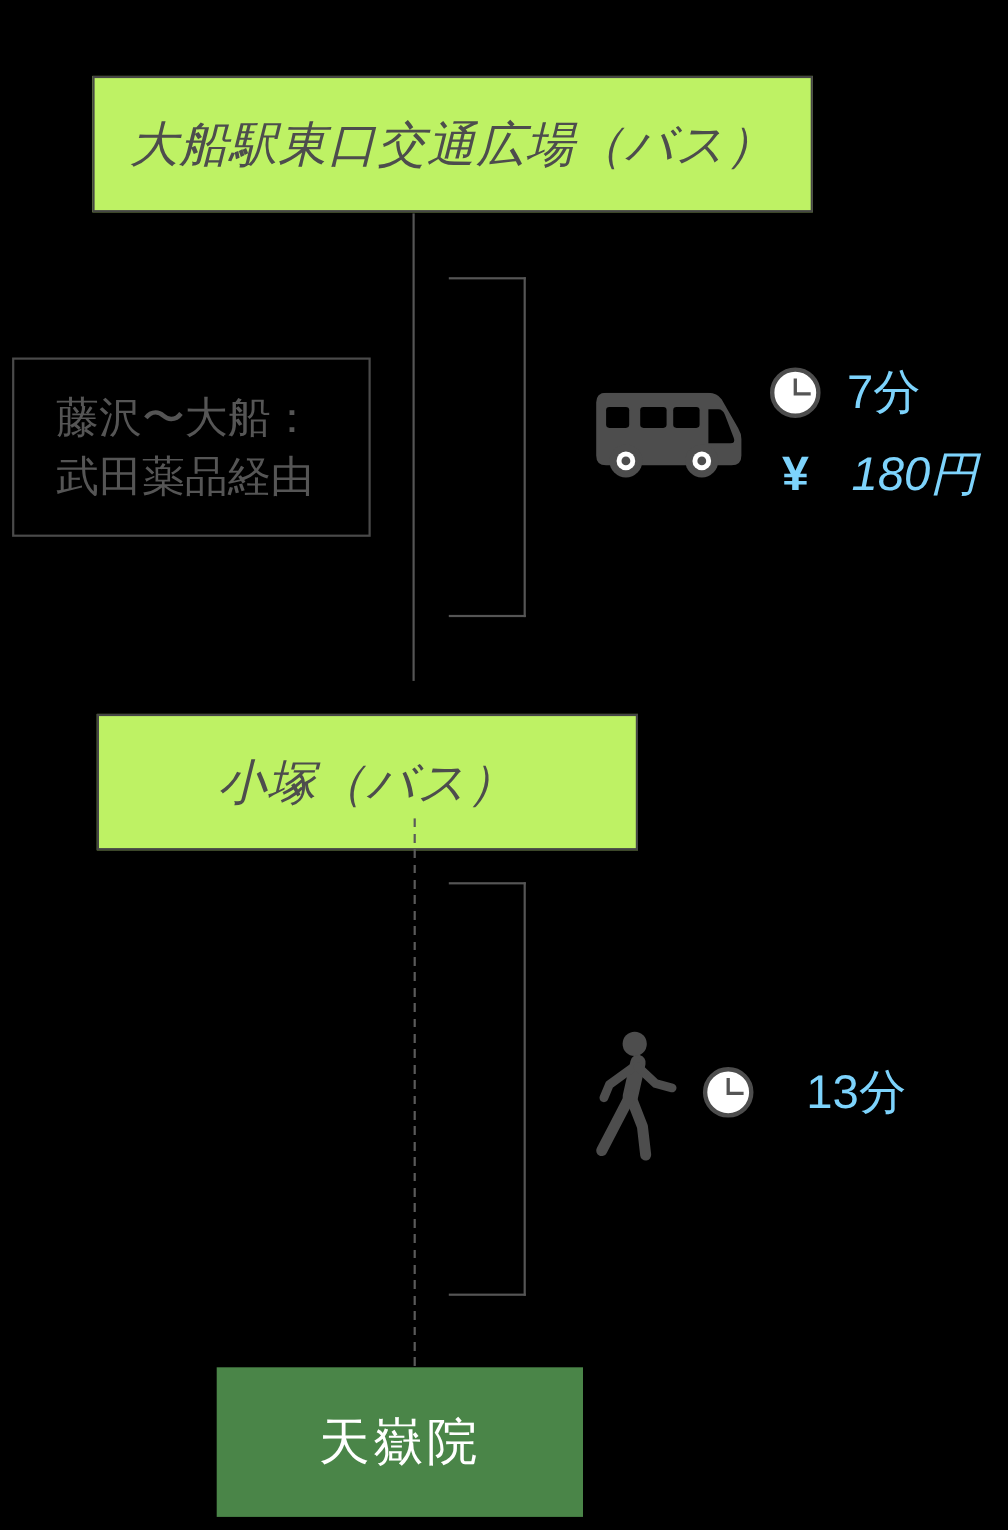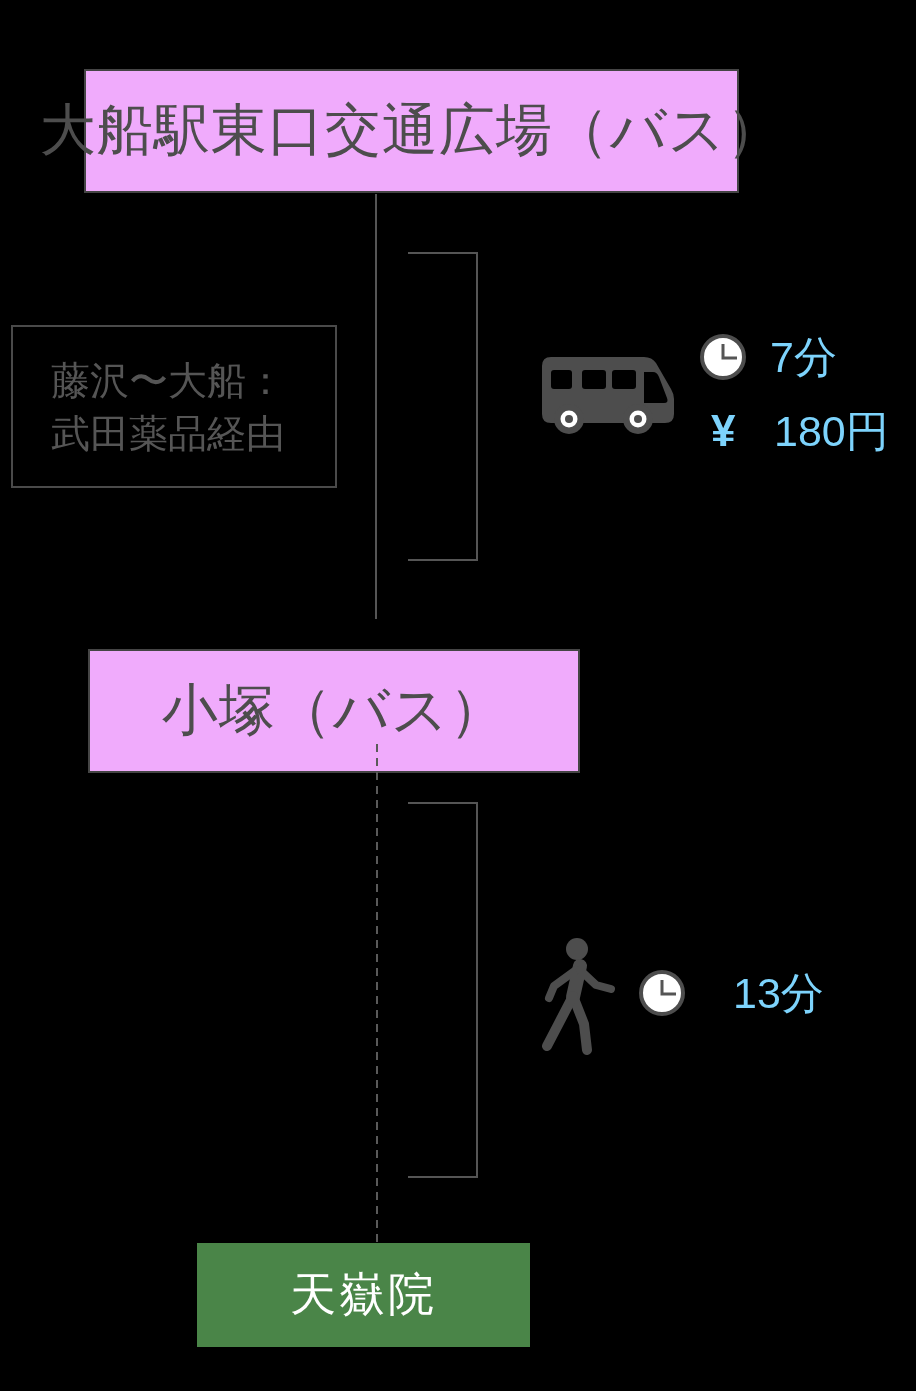--- a/index.html
+++ b/index.html
@@ -11,37 +11,38 @@
     width: 916px;
     height: 1391px;
     position: relative;
     overflow: hidden;
     font-family: "Liberation Sans", "DejaVu Sans", sans-serif;
   }
 
   
   .station-box {
     position: absolute;
-    background: #f0abfc;
+    background: #bef264;
     border: 2px solid #454545;
     box-sizing: border-box;
     display: flex;
     align-items: center;
     justify-content: center;
     color: #4d4d4d;
-    font-size: 56px;
+    font-size: 44px;
     letter-spacing: 1px;
     white-space: nowrap;
+    font-style: italic;
   }
   .station-box.origin { left: 84px; top: 69px;  width: 655px; height: 124px; }
   .station-box.via    { left: 88px; top: 649px; width: 492px; height: 124px; }
 
   .destination-box {
     position: absolute;
-    left: 197px; top: 1243px; width: 333px; height: 104px;
+    left: 197px; top: 1243px; width: 333px; height: 136px;
     background: #4a8548;
     display: flex;
     align-items: center;
     justify-content: center;
     color: #ffffff;
     font-size: 46px;
     letter-spacing: 3px;
   }
 
   
@@ -88,21 +89,21 @@
   
   .metric {
     position: absolute;
     color: #7dd3fc;
     font-size: 43px;
     line-height: 48px;
     white-space: nowrap;
   }
   .metric.bus-duration  { left: 770px; top: 333px; }
   .metric.yen           { left: 711px; top: 407px; font-weight: bold; font-size: 44px; }
-  .metric.bus-fare      { left: 774px; top: 407px; }
+  .metric.bus-fare      { left: 774px; top: 407px; font-style: italic; }
   .metric.walk-duration { left: 712px; top: 969px; margin-left: 21px; }
 
   svg { position: absolute; display: block; }
 </style>
 </head>
 <body>
 
 <div class="station-box origin">
   <span>大船駅東口交通広場（バス）</span>
 </div>

